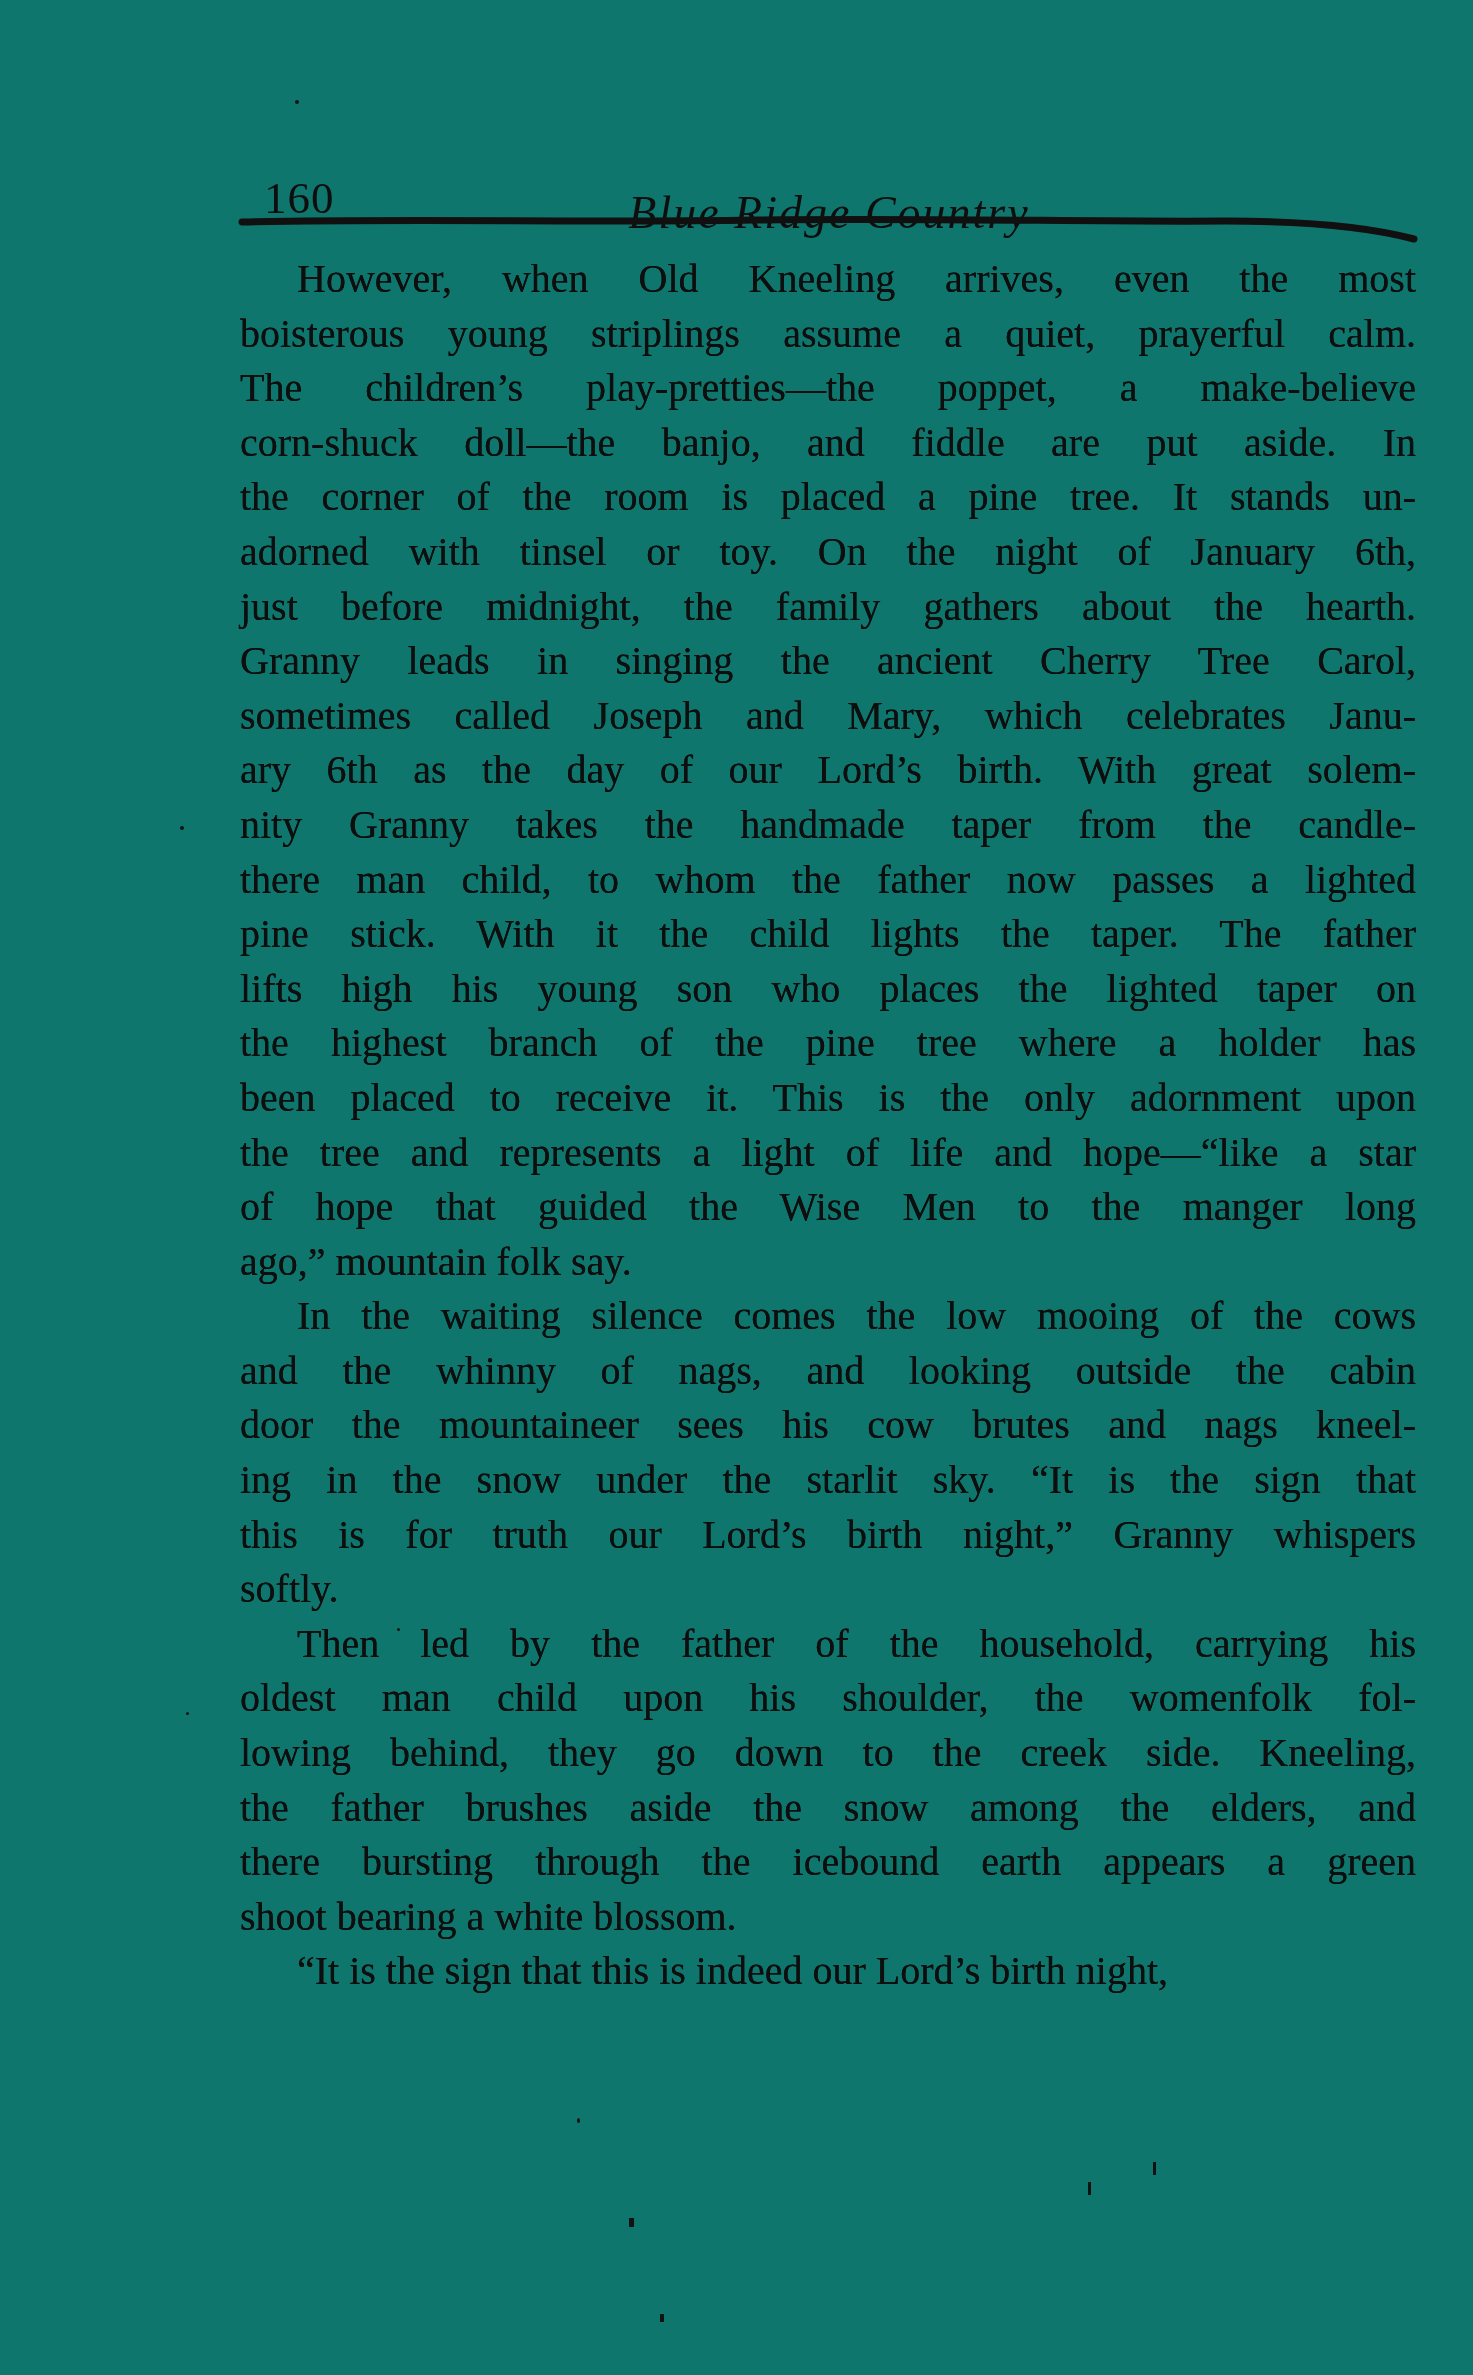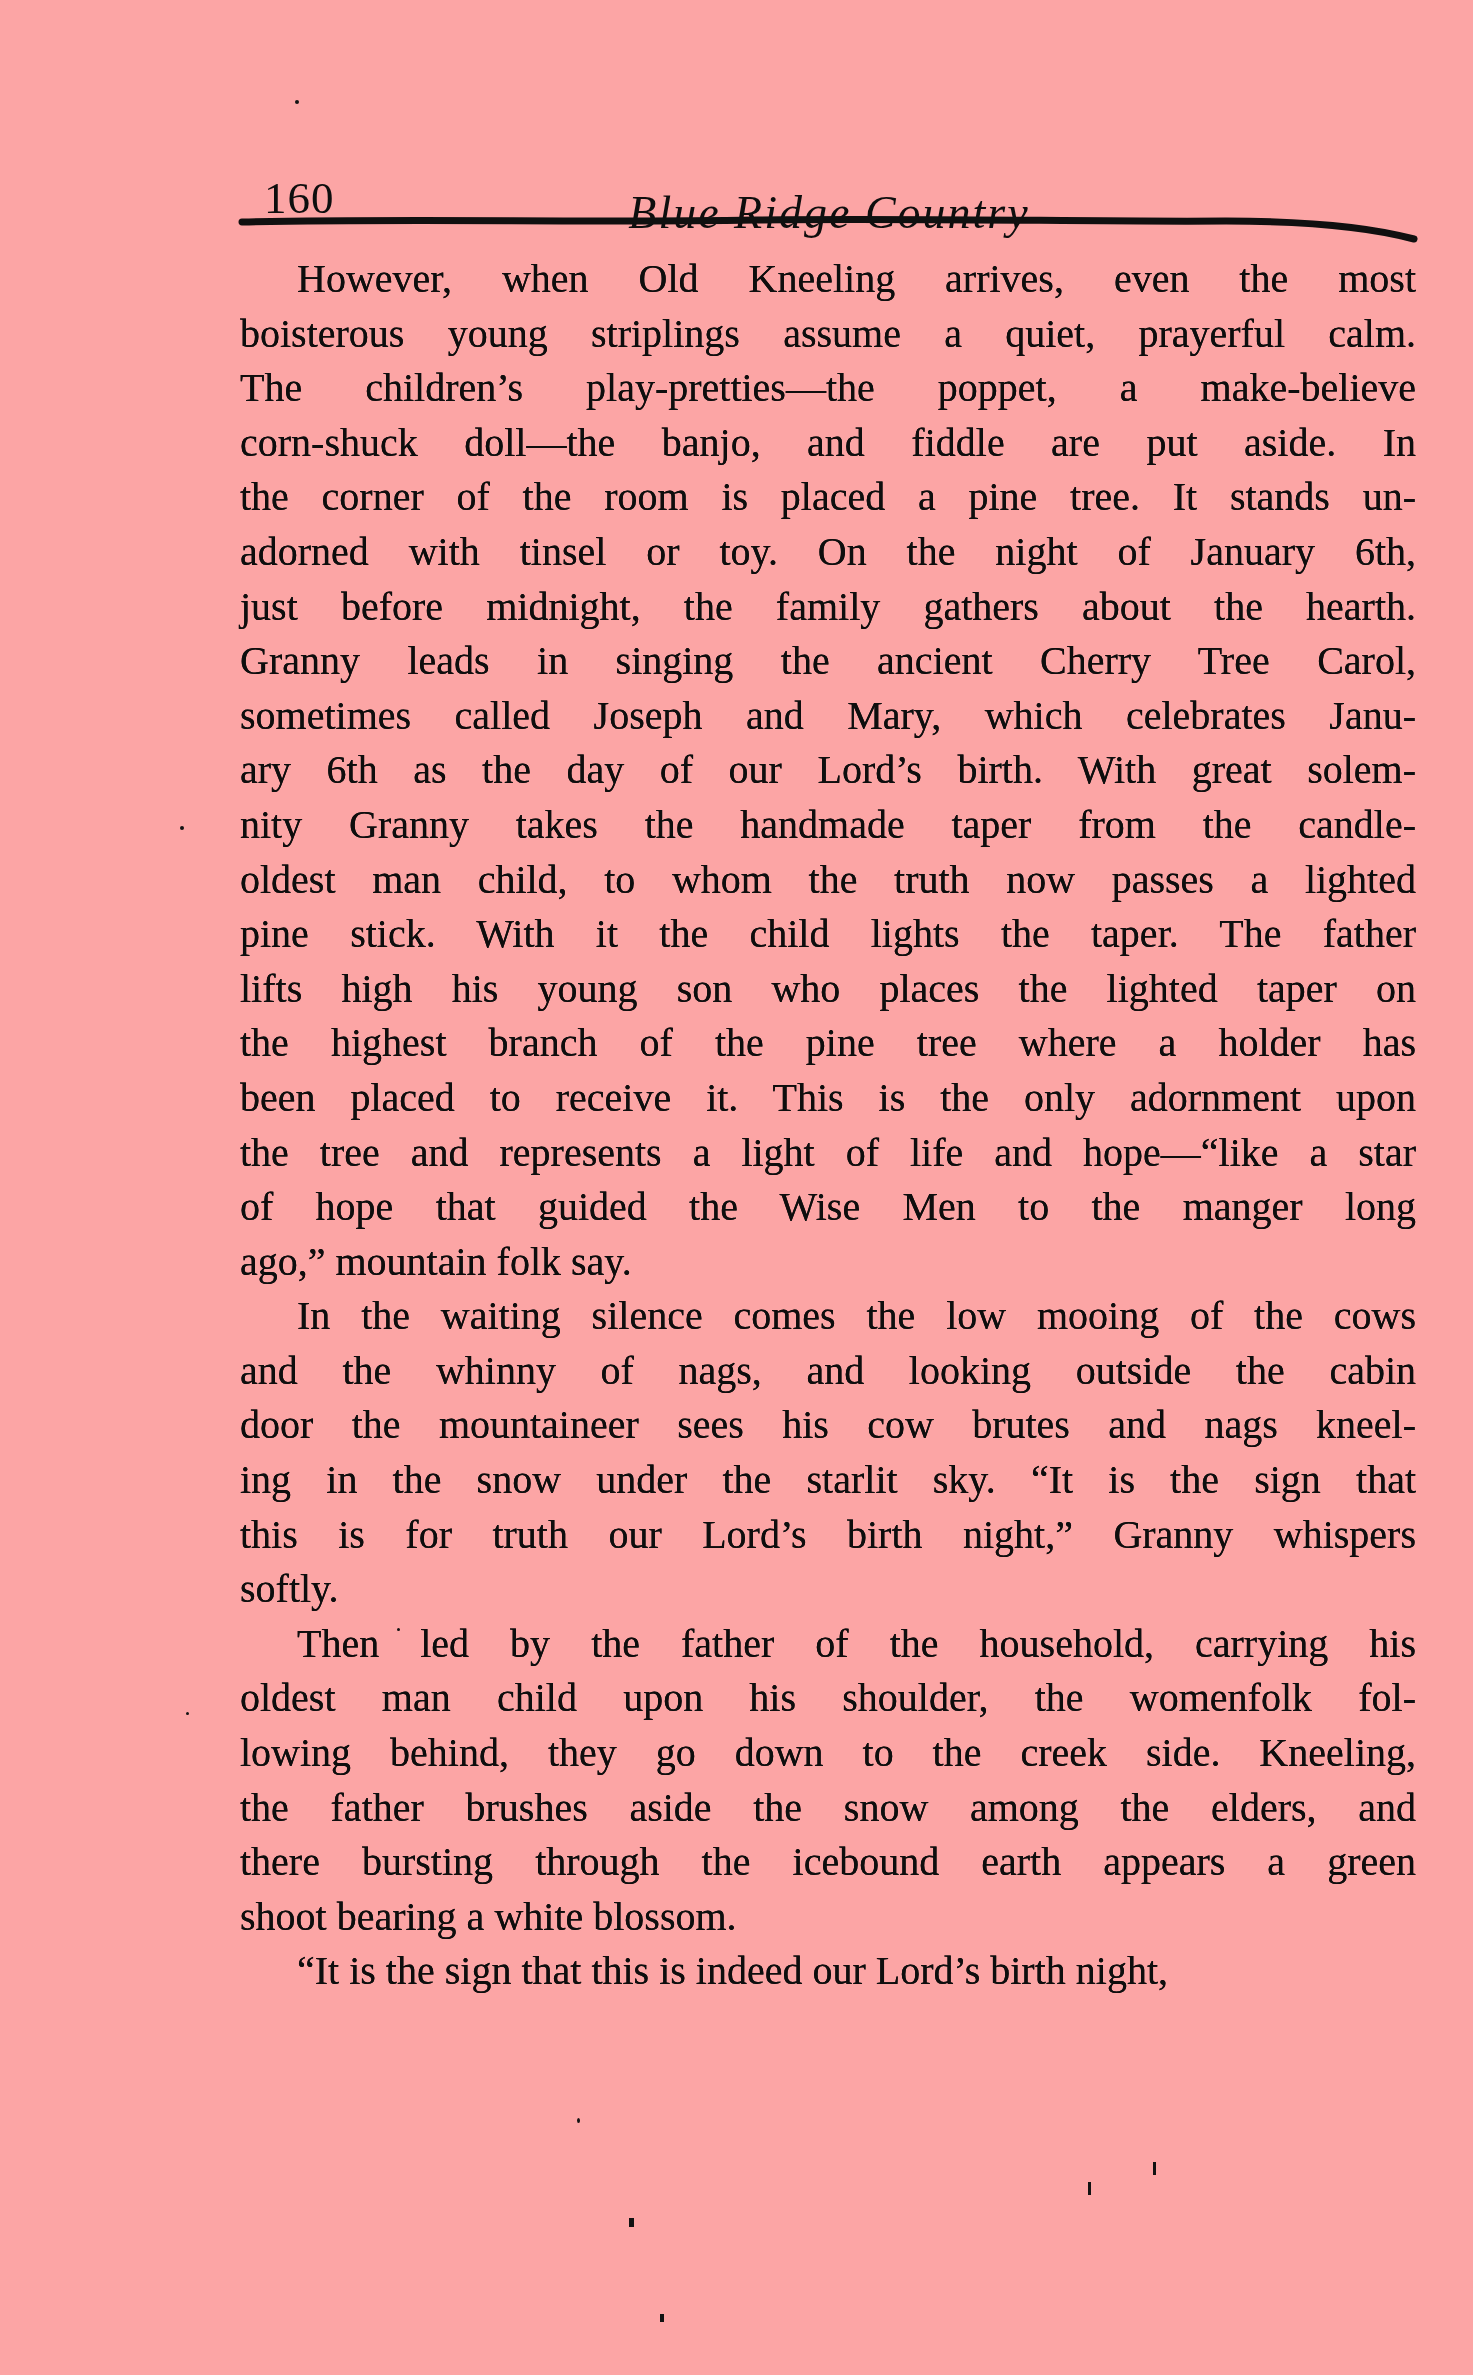--- a/index.html
+++ b/index.html
@@ -11,21 +11,21 @@
     width: 1473px;
     height: 2375px;
     position: relative;
     font-family: "Liberation Serif", serif;
     color: #0e0e0e;
     overflow: hidden;
   }
   .page {
     position: absolute;
     inset: 0;
-    background: #fca5a5;
+    background: #0f766e;
   }
   .page-header {
     position: absolute;
     top: 170px;
     left: 240px;
     width: 1178px;
     height: 52px;
   }
   .page-number {
     position: absolute;
@@ -94,21 +94,21 @@
         <div class="line">boisterous young striplings assume a quiet, prayerful calm.</div>
         <div class="line">The children’s play-pretties—the poppet, a make-believe</div>
         <div class="line">corn-shuck doll—the banjo, and fiddle are put aside. In</div>
         <div class="line">the corner of the room is placed a pine tree. It stands un-</div>
         <div class="line">adorned with tinsel or toy. On the night of January 6th,</div>
         <div class="line">just before midnight, the family gathers about the hearth.</div>
         <div class="line">Granny leads in singing the ancient Cherry Tree Carol,</div>
         <div class="line">sometimes called Joseph and Mary, which celebrates Janu-</div>
         <div class="line">ary 6th as the day of our Lord’s birth. With great solem-</div>
         <div class="line">nity Granny takes the handmade taper from the candle-</div>
-        <div class="line">oldest man child, to whom the truth now passes a lighted</div>
+        <div class="line">there man child, to whom the father now passes a lighted</div>
         <div class="line">pine stick. With it the child lights the taper. The father</div>
         <div class="line">lifts high his young son who places the lighted taper on</div>
         <div class="line">the highest branch of the pine tree where a holder has</div>
         <div class="line">been placed to receive it. This is the only adornment upon</div>
         <div class="line">the tree and represents a light of life and hope—“like a star</div>
         <div class="line">of hope that guided the Wise Men to the manger long</div>
         <div class="line last">ago,” mountain folk say.</div>
       </div>
       <div class="para">
         <div class="line indent">In the waiting silence comes the low mooing of the cows</div>

